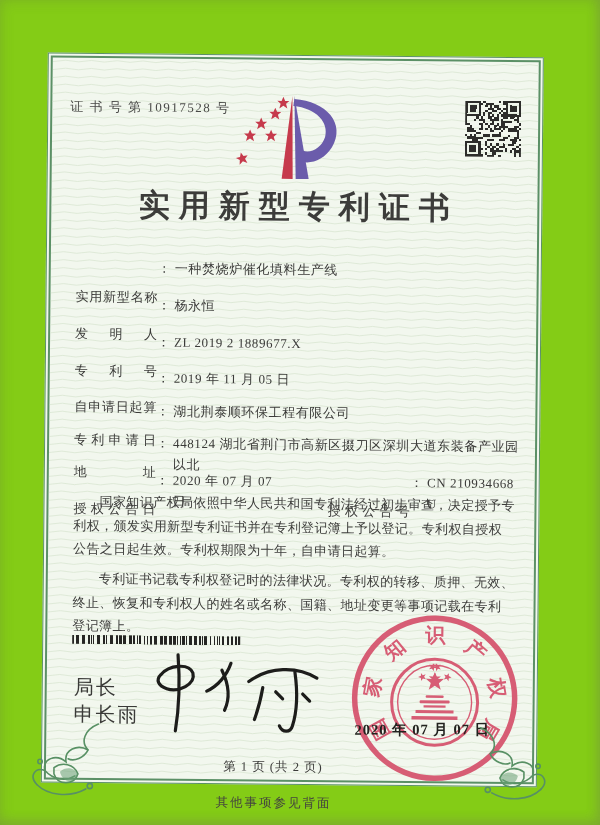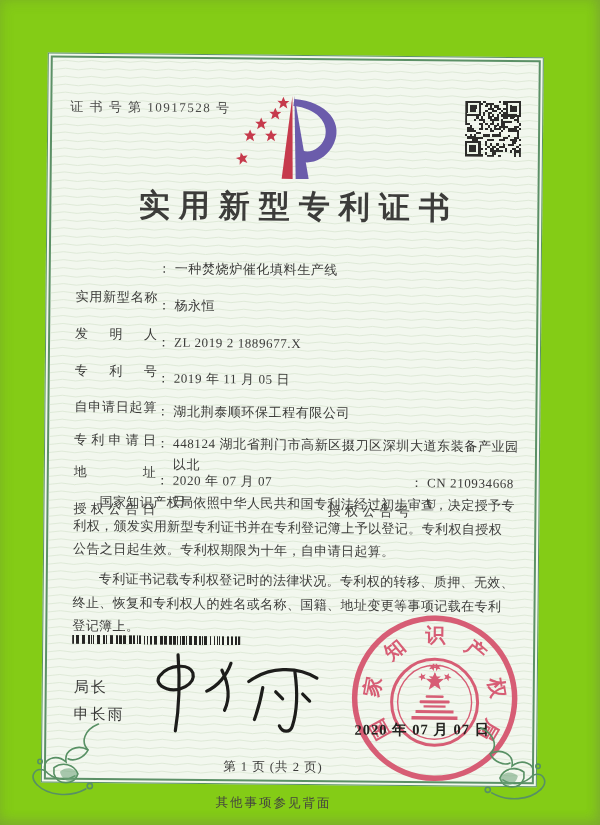--- a/index.html
+++ b/index.html
@@ -40,21 +40,21 @@
   .f-colon{flex:none;margin-right:4px;}
   .f-value{letter-spacing:.6px;}
   .addr .f-value{width:352px;}
   .grant2{margin-left:42px;display:flex;}
   .paras{
     position:absolute;left:29px;top:436px;width:442px;
     font-size:13px;line-height:1.82;color:#3d3d3b;letter-spacing:.4px;
   }
   .paras p{margin:0 0 6px 0;text-indent:2em;}
   .barcode{position:absolute;left:29px;top:581px;}
-  .signer{position:absolute;left:31px;top:620px;font-size:15px;color:#3a3a38;line-height:27px;letter-spacing:2px;}
+  .signer{position:absolute;left:31px;top:620px;font-size:20px;color:#3a3a38;line-height:27px;letter-spacing:2px;}
   .signature{position:absolute;left:100px;top:588px;z-index:3;}
   .seal{position:absolute;left:302px;top:551px;z-index:2;opacity:.92;}
   .seal-date{
     position:absolute;left:312px;top:663px;z-index:3;width:160px;
     font-size:14.5px;font-weight:700;color:#22221f;letter-spacing:1px;transform:rotate(-.8deg);
   }
   .page-num{
     position:absolute;left:0;top:703px;width:100%;text-align:center;font-size:12.5px;color:#3c3c3a;
     letter-spacing:1px;transform:translateX(-16px);z-index:2;
   }

